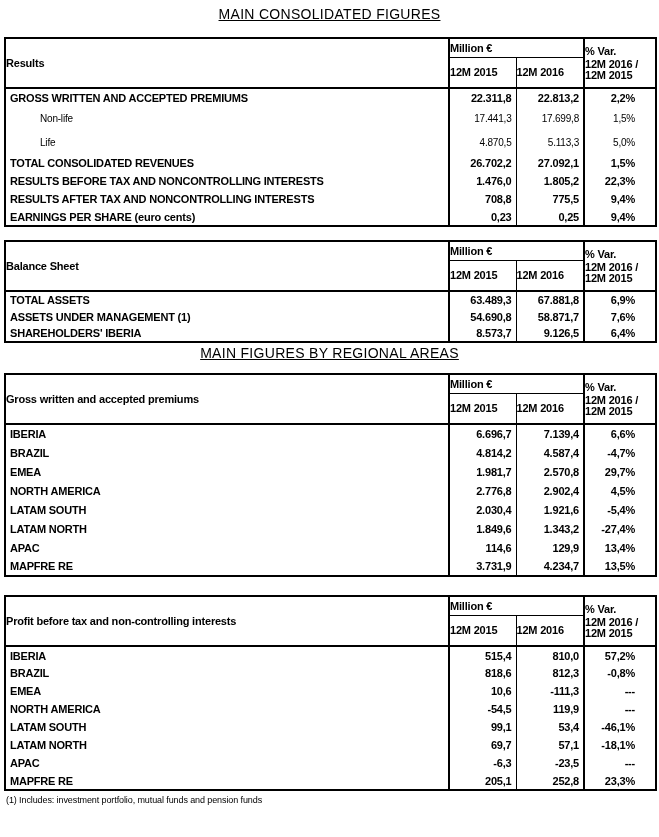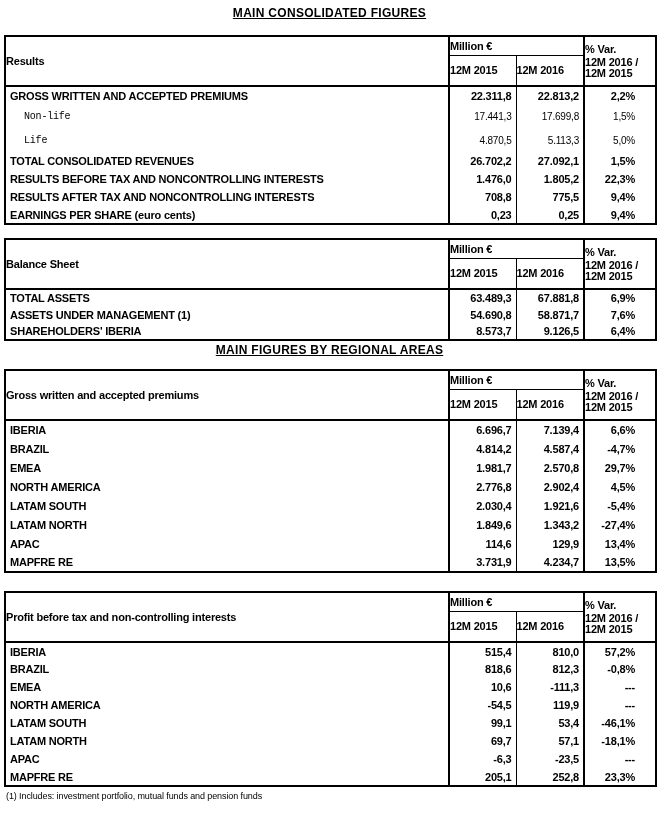--- a/index.html
+++ b/index.html
@@ -6,21 +6,21 @@
   html, body { background: #ffffff; }
   body {
     width: 659px; height: 837px;
     font-family: "Liberation Sans", sans-serif;
     color: #000;
     overflow: hidden;
   }
   .page { padding: 4px 4px 0 4px; }
 
   .doc-title {
-    font-size: 12px; font-weight: bold;
+    font-size: 14px; font-weight: normal;
     text-align: center; text-decoration: underline;
     letter-spacing: 0.3px;
     margin: 2px 0 15px 0;
   }
   .doc-title.second { margin: 1px 0 12px 0; }
 
   table.fin {
     border-collapse: collapse; table-layout: fixed;
     width: 651px;
     border: 2px solid #000;
@@ -57,21 +57,21 @@
   tbody td.c-v1    { text-align: right; padding-right: 4px; border-right: 1px solid #000; }
   tbody td.c-v2    { text-align: right; padding-right: 4px; border-right: 2px solid #000; }
   tbody td.c-var   { text-align: right; padding-right: 20px; }
 
   .t1 tbody td { height: 18px; }
   .t2 tbody td { height: 17px; }
   .t3 tbody td { height: 19px; }
   .t4 tbody td { height: 18px; }
 
   tr.indent td { height: 24px; font-weight: normal; font-size: 10px; }
-  tr.indent td.c-label { padding-left: 18px; font-family: Liberation Mono, monospace; }
+  tr.indent td.c-label { padding-left: 34px; }
 
   .footnote { font-size: 9px; letter-spacing: -0.1px; padding-left: 2px; }
 </style>
 </head>
 <body>
 
 <div class="page">
 
   <div class="doc-title">MAIN CONSOLIDATED FIGURES</div>
 

